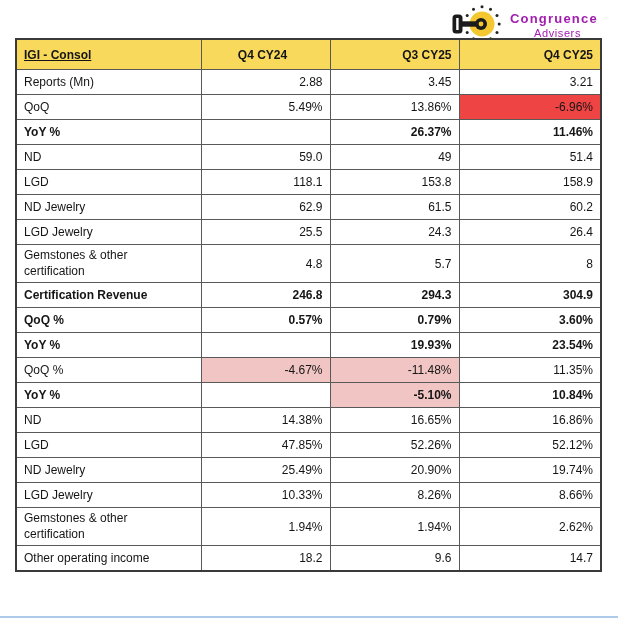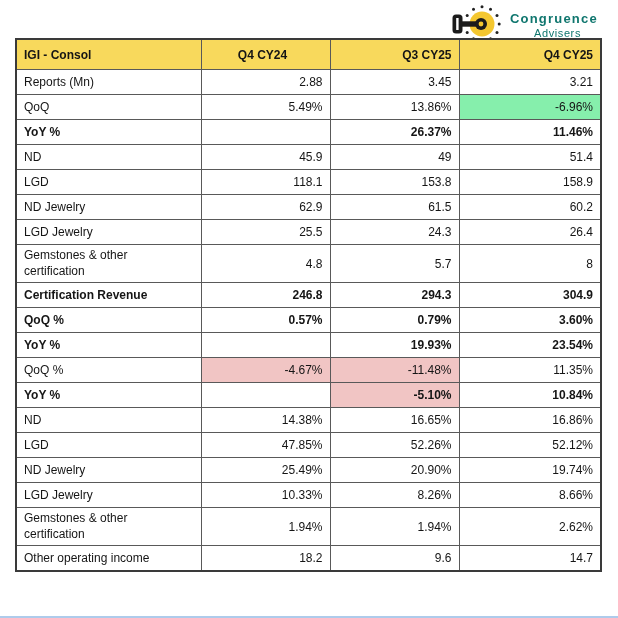--- a/index.html
+++ b/index.html
@@ -9,21 +9,21 @@
     background:#ffffff;
     overflow:hidden;
     font-family:"Liberation Sans", sans-serif;
     color:#151515;
   }
   
   .logo{
     position:absolute;top:3px;left:451px;
     display:flex;align-items:center;gap:5px;
   }
-  .logo-text{line-height:1.15;color:#0f766e;}
+  .logo-text{line-height:1.15;color:#a21caf;}
   .logo-text .l1{font-size:13px;font-weight:600;letter-spacing:1.2px;}
   .logo-text .l2{font-size:11px;font-weight:400;letter-spacing:0.6px;margin-left:24px;}
   
   table.data{
     position:absolute;left:15px;top:38px;
     width:585px;
     border-collapse:collapse;
     table-layout:fixed;
     font-size:12px;
   }
@@ -32,21 +32,21 @@
     vertical-align:middle;
     overflow:hidden;
     white-space:nowrap;
   }
   table.data{border:2px solid #3a3a3a;}
   thead th{
     height:27px;
     font-weight:bold;
     font-size:12px;
   }
-  thead th.label{text-align:left;padding-left:7px;}
+  thead th.label{text-align:left;padding-left:7px;text-decoration:underline;}
   thead th.val{text-align:right;padding-right:7px;}
   tbody tr{height:25px;}
   tbody tr.tall{height:38px;}
   td.label{text-align:left;padding-left:7px;}
   td.val{text-align:right;padding-right:7px;}
   .bold{font-weight:bold;}
   tr.tall td.label span{
     display:inline-block;max-width:118px;
     white-space:normal;line-height:1.3;
     vertical-align:middle;
@@ -115,31 +115,31 @@
         <tr>
           <td class="label"><span>Reports (Mn)</span></td>
           <td class="val">2.88</td>
           <td class="val">3.45</td>
           <td class="val">3.21</td>
         </tr>
         <tr>
           <td class="label"><span>QoQ</span></td>
           <td class="val">5.49%</td>
           <td class="val">13.86%</td>
-          <td class="val" style="background: #86efac;">-6.96%</td>
+          <td class="val" style="background: #ef4444;">-6.96%</td>
         </tr>
         <tr>
           <td class="label bold"><span>YoY %</span></td>
           <td class="val bold"></td>
           <td class="val bold">26.37%</td>
           <td class="val bold">11.46%</td>
         </tr>
         <tr>
           <td class="label"><span>ND</span></td>
-          <td class="val">45.9</td>
+          <td class="val">59.0</td>
           <td class="val">49</td>
           <td class="val">51.4</td>
         </tr>
         <tr>
           <td class="label"><span>LGD</span></td>
           <td class="val">118.1</td>
           <td class="val">153.8</td>
           <td class="val">158.9</td>
         </tr>
         <tr>

